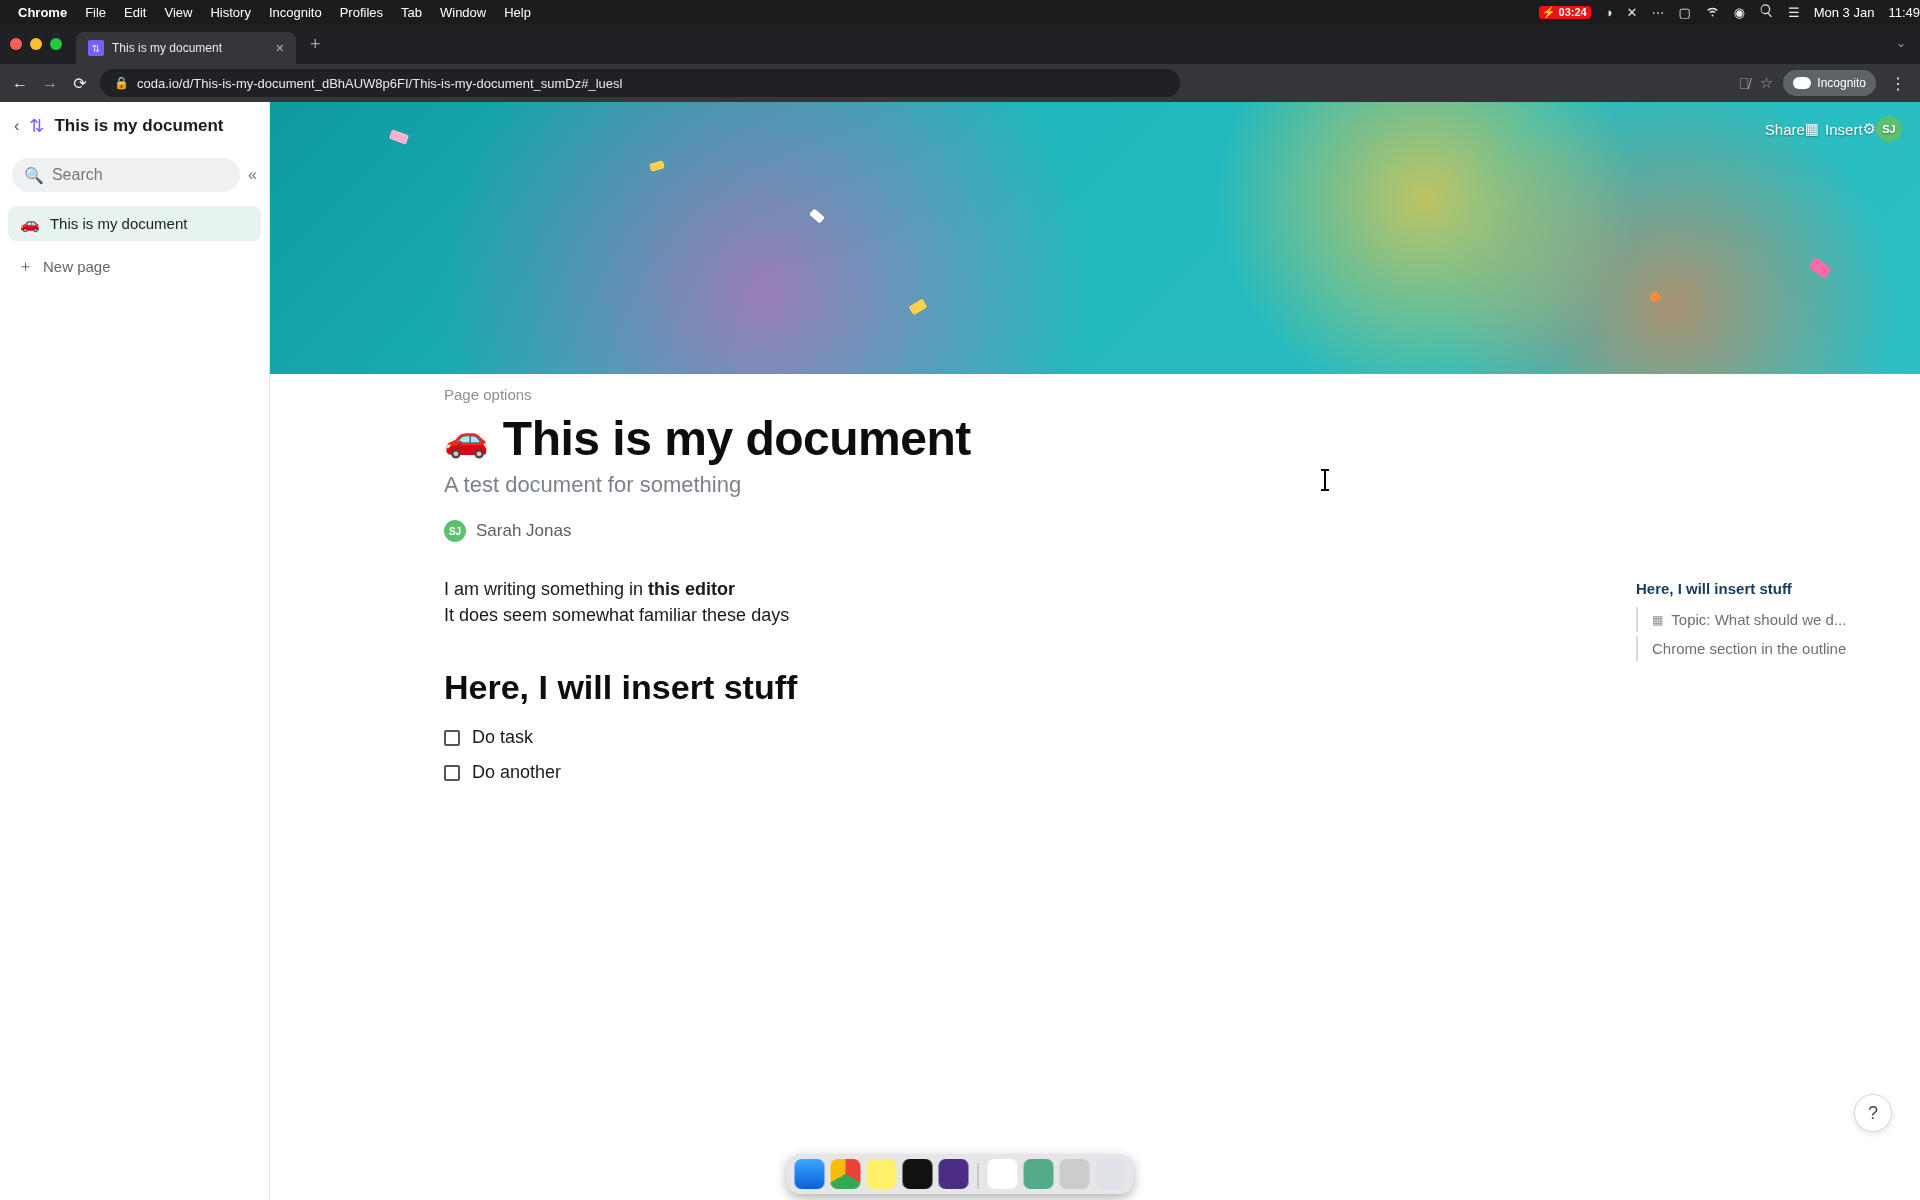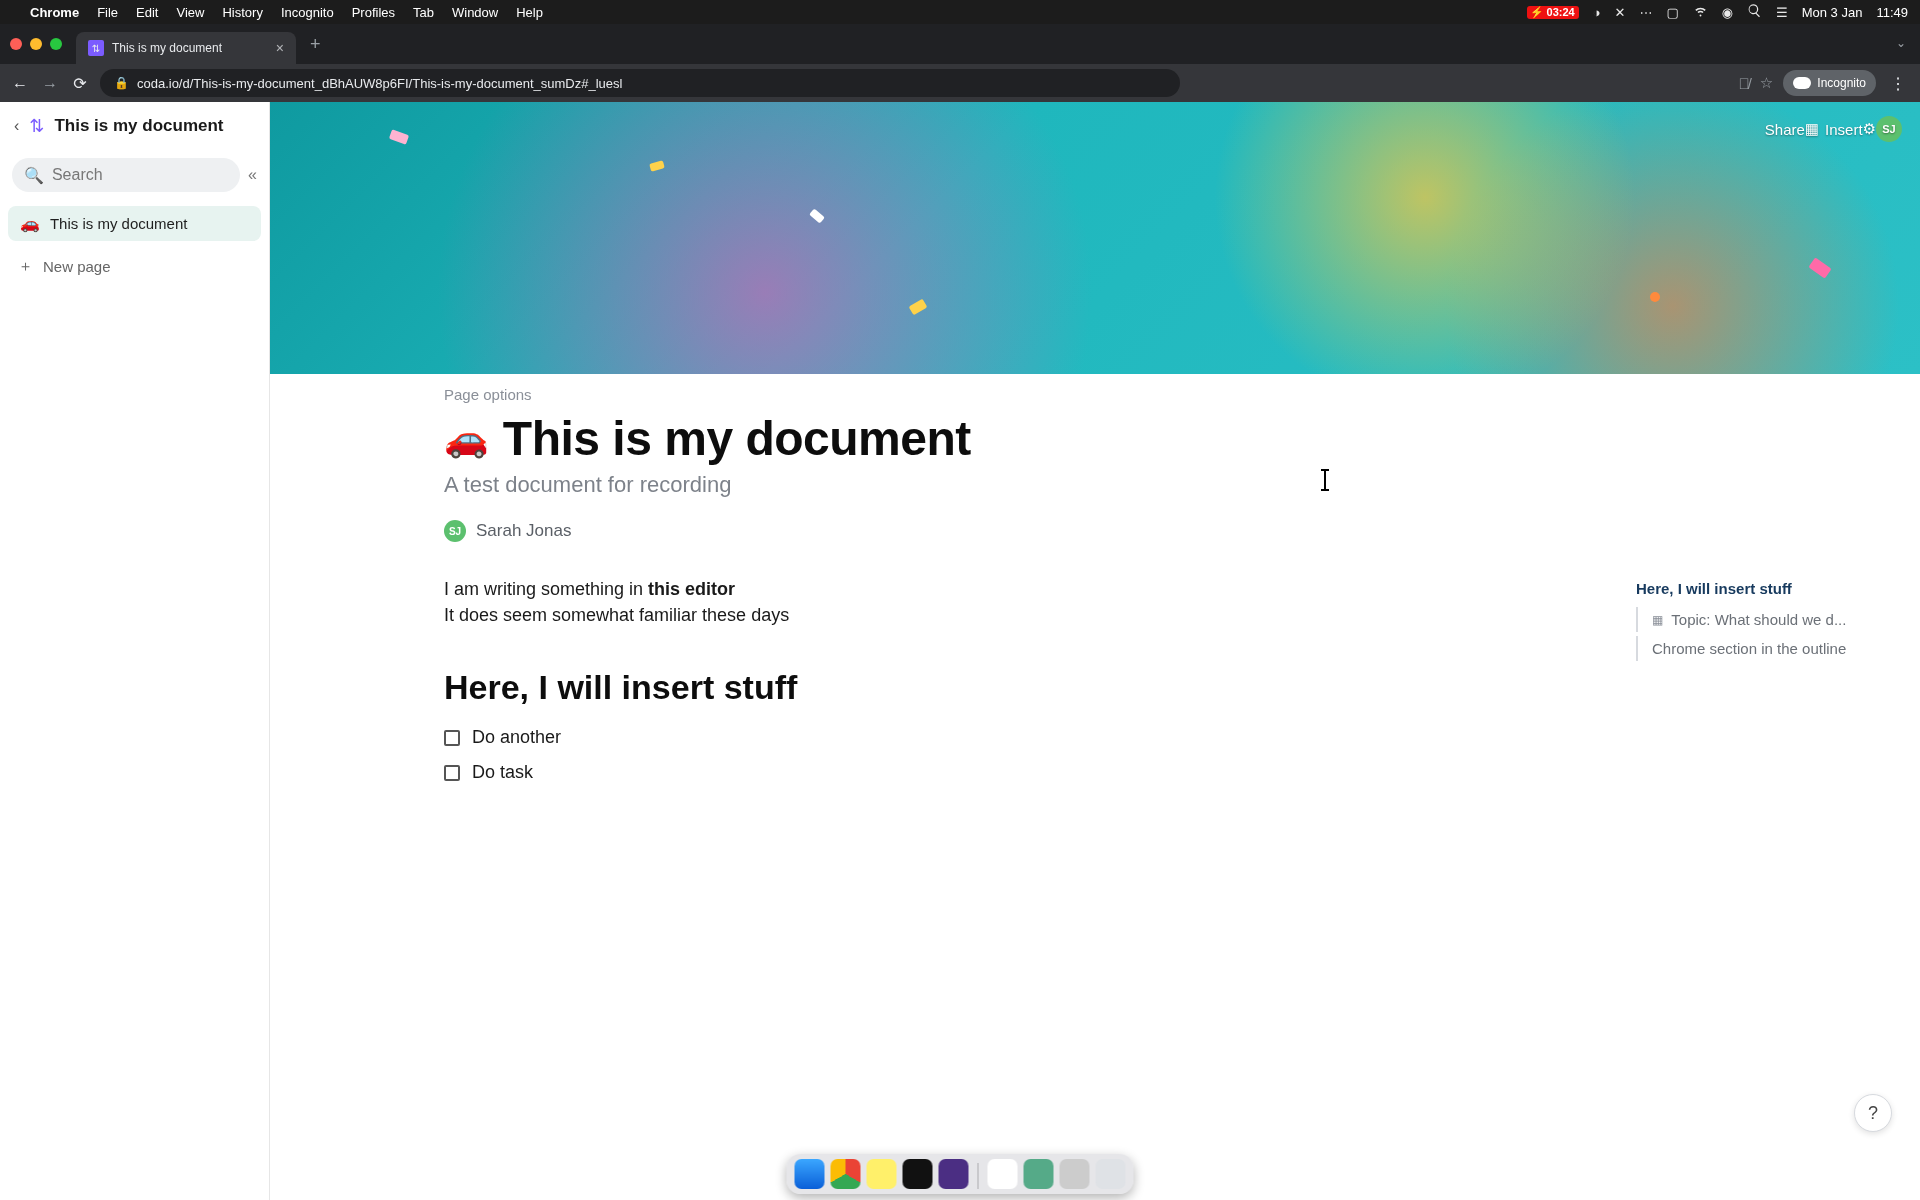--- a/index.html
+++ b/index.html
@@ -6,21 +6,21 @@
   html, body { width: 1920px; height: 1200px; overflow: hidden; background: #000; }
 
   
   .menubar {
     height: 24px;
     background: rgba(30,30,30,0.92);
     color: #fff;
     display: flex;
     align-items: center;
     font-size: 13px;
-    padding: 0 12px;
+    padding: 0 0;
     justify-content: space-between;
   }
   .menubar-left, .menubar-right { display: flex; align-items: center; gap: 18px; }
   .menubar-right { gap: 14px; }
   .apple-logo { font-size: 15px; }
   .menubar .bold { font-weight: 600; }
   .menubar .stat-icon { font-size: 13px; opacity: 0.9; }
   .battery-time { background:#e11; color:#fff; padding:0 4px; border-radius:3px; font-size:11px; font-weight:600; display:flex; align-items:center; gap:2px;}
   .menubar svg { width:15px; height:15px; fill:#fff; }
 
@@ -315,43 +315,43 @@
         <span class="avatar">SJ</span>
       </div>
     </div>
 
     <div class="doc-body">
       <div class="page-options">Page options</div>
       <div class="title-row">
         <span class="title-emoji">🚗</span>
         <h1 class="doc-title">This is my document</h1>
       </div>
-      <div class="doc-sub">A test document for recording</div>
+      <div class="doc-sub">A test document for something</div>
 
       <div class="author-row">
         <span class="avatar">SJ</span>
         <span>Sarah Jonas</span>
       </div>
 
       <p class="para">
         <span>I am writing something in </span><strong>this editor</strong>
         <br>
         <span>It does seem somewhat familiar these days</span>
       </p>
 
       <h2 class="h2">Here, I will insert stuff</h2>
 
       <div class="checklist">
         <div class="check-item">
           <span class="checkbox"></span>
-          <span>Do another</span>
+          <span>Do task</span>
         </div>
         <div class="check-item">
           <span class="checkbox"></span>
-          <span>Do task</span>
+          <span>Do another</span>
         </div>
       </div>
 
 
       <span class="text-caret"></span>
     </div>
 
     <div class="outline">
       <div class="o-h">Here, I will insert stuff</div>
       <div class="o-item">

